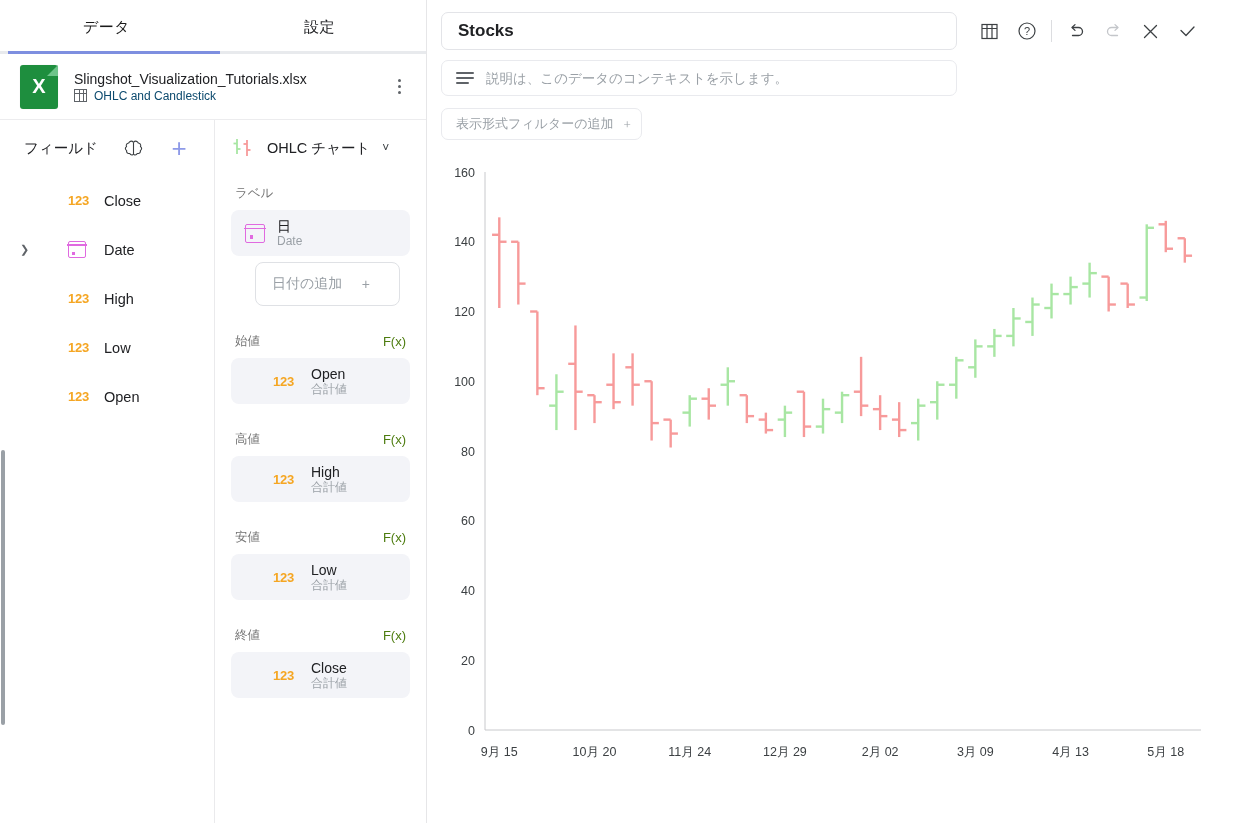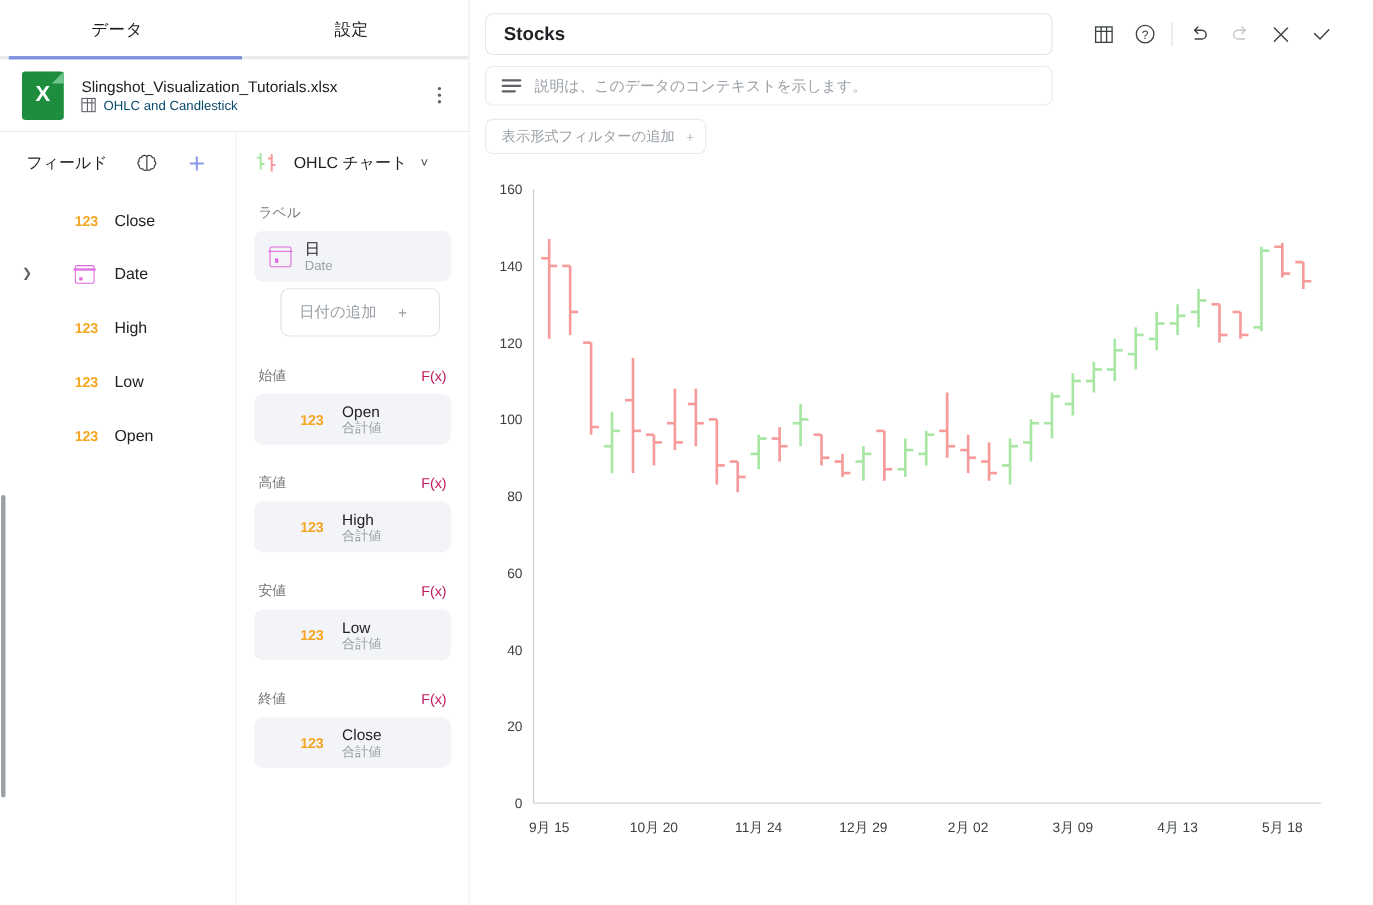--- a/index.html
+++ b/index.html
@@ -73,42 +73,42 @@
   
   .cfg-col { flex: 1; position: relative; padding: 0 0 0 0; overflow: hidden; background:#fff; }
   .chart-type { display: flex; align-items: center; gap: 10px; height: 56px; padding-left: 16px; cursor:pointer;}
   .ohlc-mini { width: 26px; height: 20px; position: relative; flex:none; }
   .chart-type-label { font-size: 14.5px; color: #202124; }
   .chev { font-size: 12px; color: #3c4043; margin-left: 2px; }
 
   .cfg-section { padding: 0 16px; }
   .cfg-label-row { display: flex; align-items: center; justify-content: space-between; height: 34px; padding: 0 4px; }
   .cfg-label { font-size: 12.5px; color: #737373; }
-  .fx { font-size: 13px; color: #be185d; cursor: pointer; }
+  .fx { font-size: 13px; color: #4d7c0f; cursor: pointer; }
   .chip {
     background: #f3f4f8; border-radius: 8px; height: 46px; display: flex; align-items: center;
     padding: 0 14px; gap: 12px; cursor: pointer;
   }
   .chip-texts { display: flex; flex-direction: column; gap: 1px; }
   .chip-main { font-size: 14px; color: #202124; line-height: 1.15; }
   .chip-sub { font-size: 12px; color: #9aa0a6; line-height: 1.15; }
   .drop-zone {
     margin: 6px 10px 0 24px; height: 44px; border: 1px solid #dfe1e5; border-radius: 8px;
     display: flex; align-items: center; justify-content: space-between; padding: 0 29px 0 16px; cursor: pointer;
   }
   .drop-zone span { font-size: 14px; color: #9aa0a6; }
   .drop-plus { color: #9aa0a6; font-size: 22px; font-weight: 300; line-height: 1; }
   .gap18 { height: 18px; }
   .date-ico-lg { width: 20px; height: 19px; border: 1.7px solid #e06ae0; border-radius: 2px; position: relative; flex:none; }
   .date-ico-lg::before { content:""; position:absolute; left:-1.7px; right:-1.7px; top:3px; height:1.7px; background:#e06ae0; }
   .date-ico-lg::after { content:""; position:absolute; left:3.5px; bottom:3px; width:3.5px; height:3.5px; background:#e06ae0; }
 
   
   .right-pane { flex: 1; position: relative; background: #fff; padding: 12px 16px 0 14px; }
-  .title-row { display: flex; align-items: center; gap: 14px; }
+  .title-row { display: flex; align-items: center; gap: 0; }
   .title-box {
     width: 516px; height: 38px; border: 1px solid #e3e4e8; border-radius: 7px;
     display: flex; align-items: center; padding: 0 16px;
   }
   .title-box input {
     border: none; outline: none; font-size: 17px; font-weight: bold; color: #202124;
     font-family: "Liberation Sans", sans-serif; width: 100%; background: transparent;
   }
   .toolbar { display: flex; align-items: center; gap: 0; margin-left: 14px; height: 38px; }
   .tb-btn { width: 37px; height: 34px; display:flex; align-items:center; justify-content:center; cursor:pointer; }

